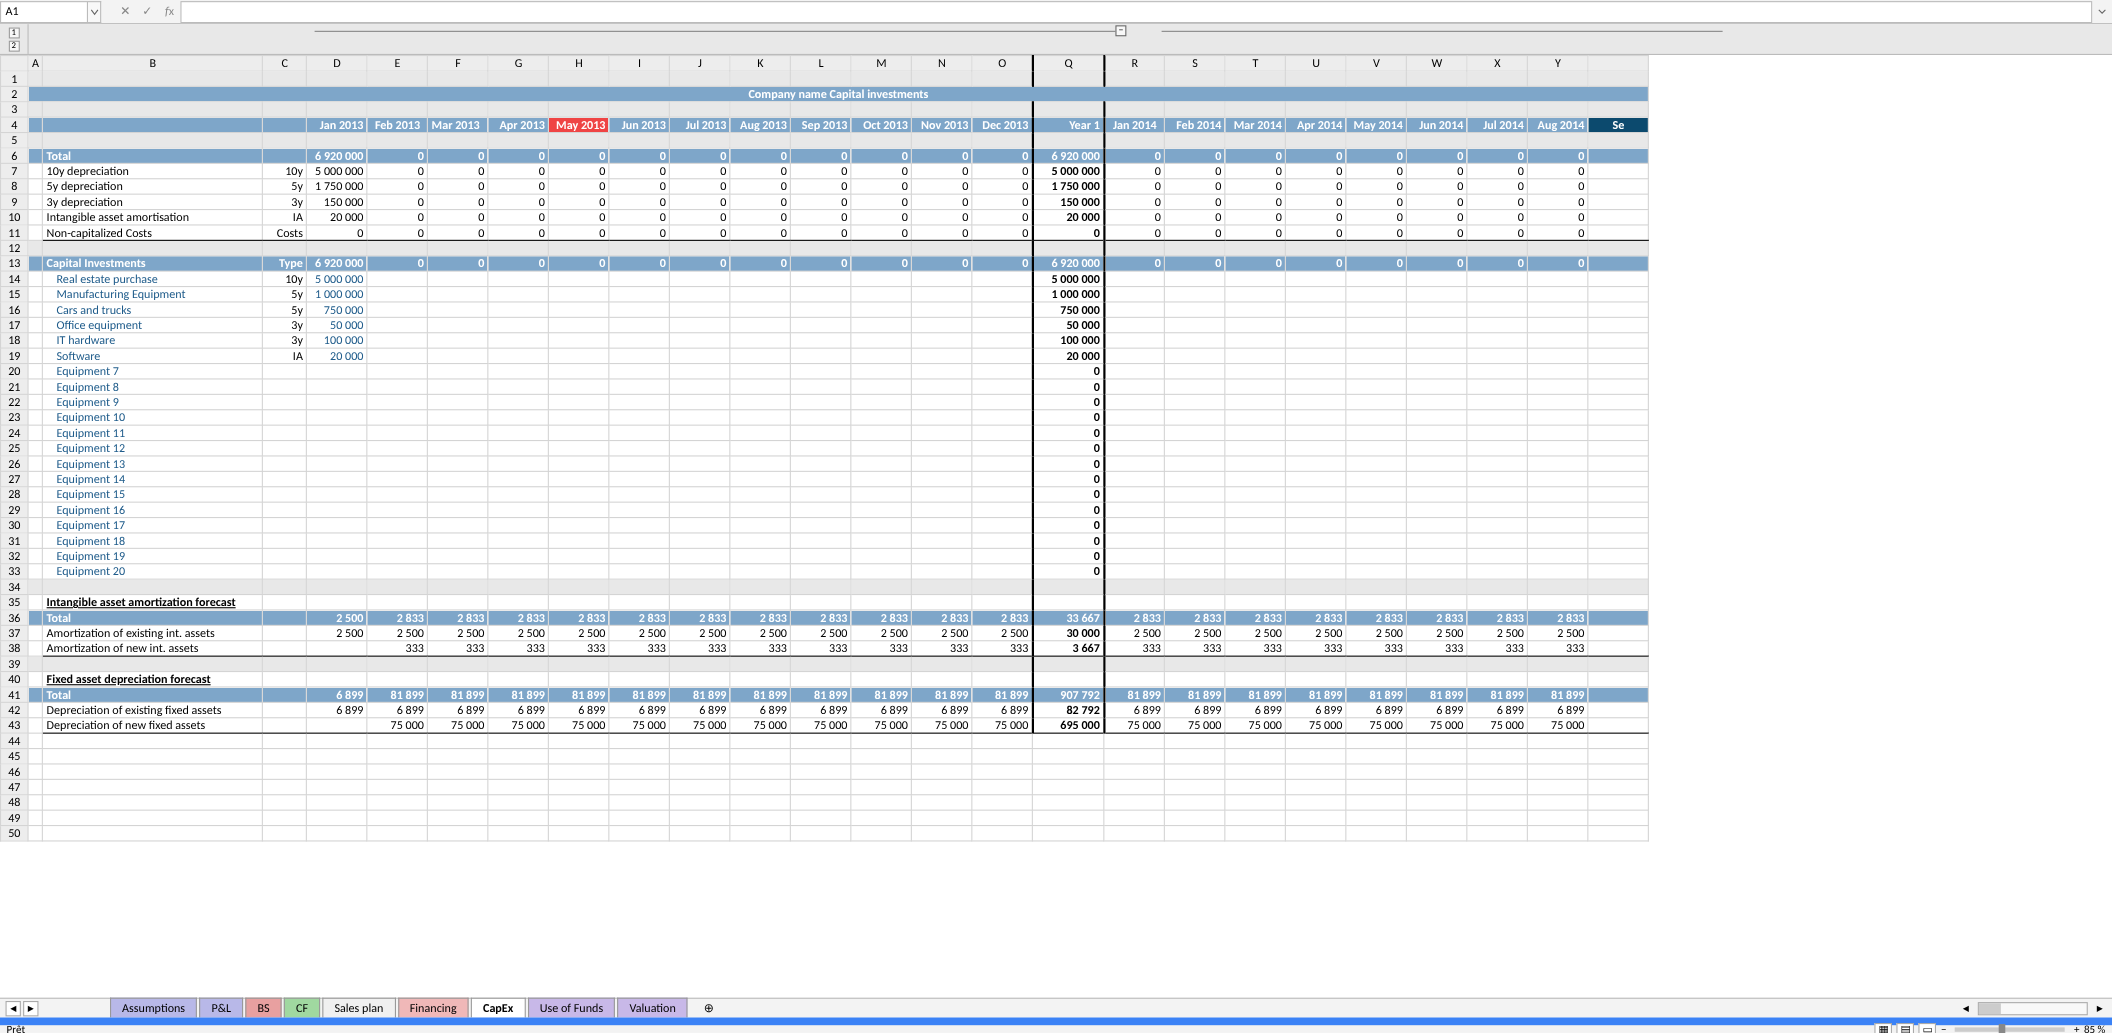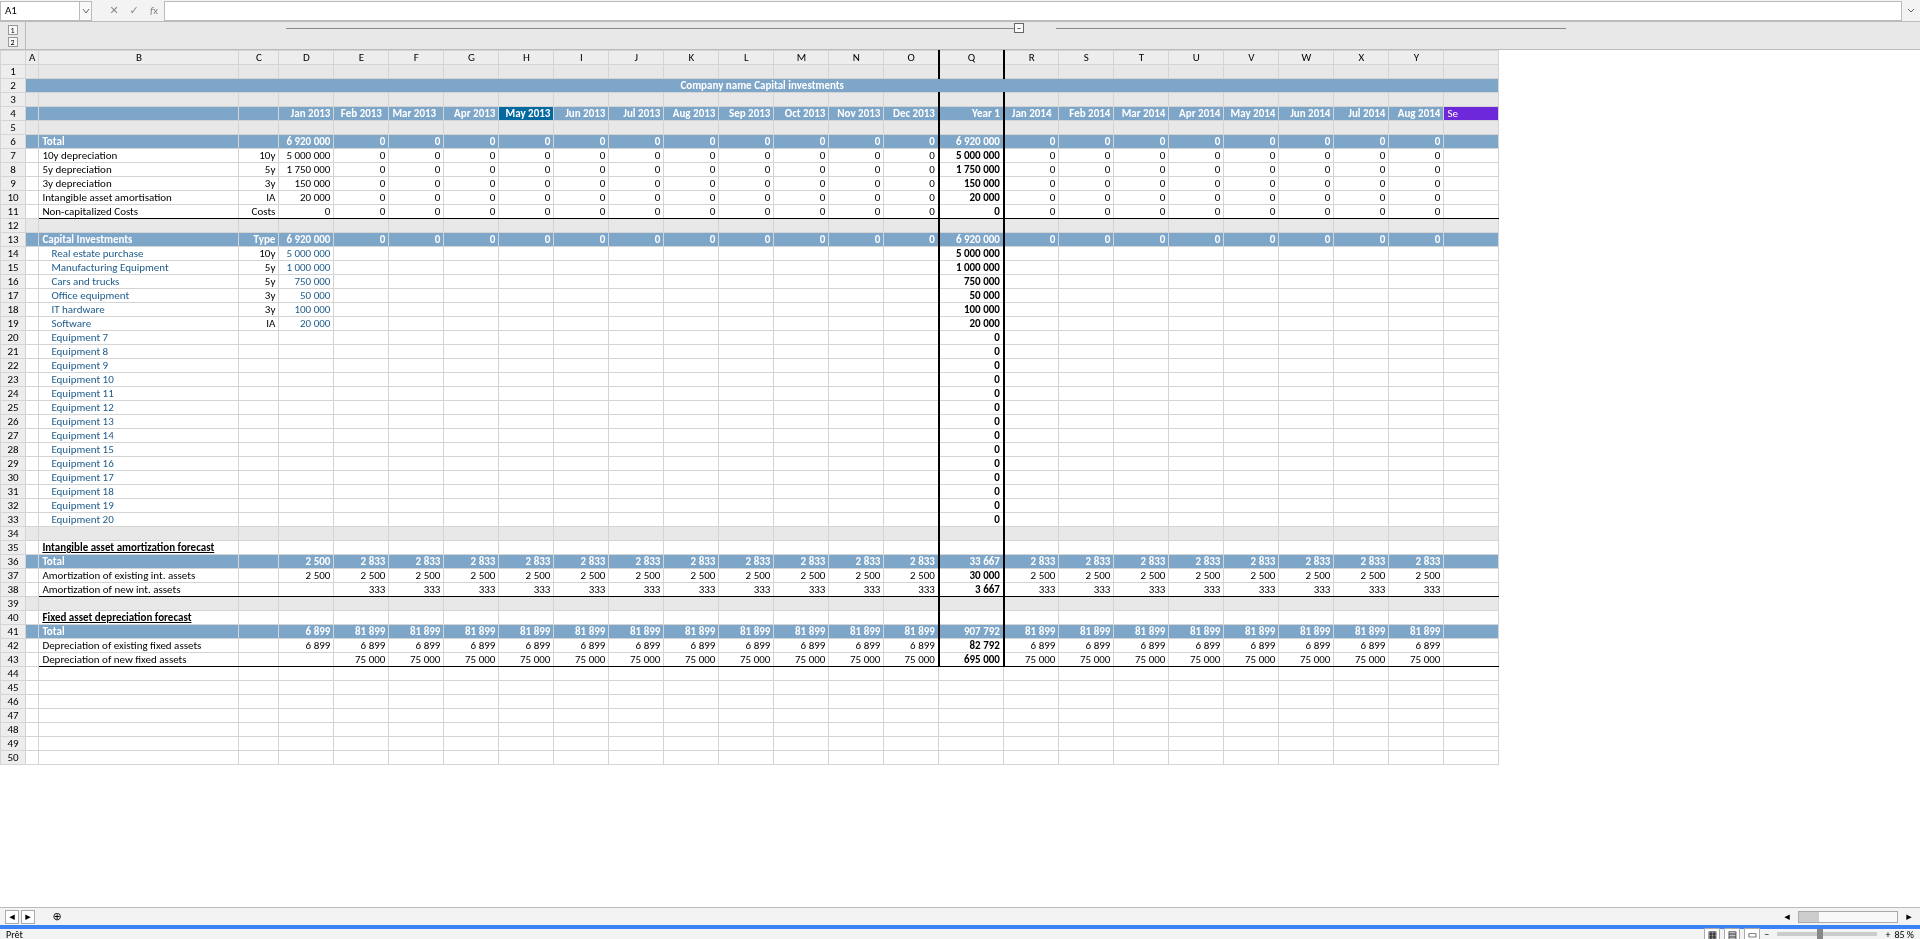--- a/index.html
+++ b/index.html
@@ -49,21 +49,21 @@
 .tab-nav span { width:14px; height:14px; border:1px solid #aaa; margin:0 1px; display:flex; align-items:center; justify-content:center; background:#fff; }
 .tabs { display:flex; margin-left:60px; }
 .tab { padding:2px 10px; border:1px solid #999; border-bottom:0; margin-right:2px; font-size:11px; cursor:pointer; }
 .tab.active { background:#fff; font-weight:bold; border-bottom:1px solid #fff; }
 .addtab { width:18px; height:14px; display:flex; align-items:center; justify-content:center; margin-left:8px; }
 .tabbar-right { margin-left:auto; display:flex; align-items:center; padding-right:4px; }
 .hscroll-track { width:100px; height:12px; border:1px solid #aaa; background:#f8f8f8; position:relative; margin:0 4px; }
 .hscroll-thumb { position:absolute; left:0; width:20px; height:10px; background:#ccc; }
 
 
-.status { position:absolute; bottom:0; left:0; right:0; height:14px; background:#f3f3f3; border-top:4px solid #3b82f6; display:flex; align-items:center; font-size:10px; padding:0 6px; }
+.status { position:absolute; bottom:0; left:0; right:0; height:14px; background:#f3f3f3; border-top:7px solid #3b82f6; display:flex; align-items:center; font-size:10px; padding:0 6px; }
 .status-right { margin-left:auto; display:flex; align-items:center; gap:4px; }
 .viewbtn { width:16px; height:12px; border:1px solid #aaa; background:#fff; display:flex; align-items:center; justify-content:center; }
 .zoom-track { width:100px; height:4px; background:#ccc; position:relative; margin:0 4px; }
 .zoom-thumb { position:absolute; top:-3px; width:6px; height:10px; background:#888; }
 
 .gray-area { background:#e8e8e8; }
 </style>
 </head>
 <body>
 
@@ -191,38 +191,38 @@
         </tr>
         <tr>
           <th class="rowhdr">4</th>
           <td class="colA" style="background:#7ea6c9"></td>
           <td class="colB" style="background:#7ea6c9"></td>
           <td class="colC" style="background:#7ea6c9"></td>
           <td class="colD jan-left" style="background:#7ea6c9;color:#fff;font-weight:bold;text-align:right">Jan 2013</td>
           <td class="colD" style="background:#7ea6c9;color:#fff;font-weight:bold;text-align:center">Feb 2013</td>
           <td class="colD" style="background:#7ea6c9;color:#fff;font-weight:bold;text-align:left">Mar 2013</td>
           <td class="colD" style="background:#7ea6c9;color:#fff;font-weight:bold;text-align:right">Apr 2013</td>
-          <td class="colD" style="background:#0369a1;color:#fff;font-weight:bold;text-align:right">May 2013</td>
+          <td class="colD" style="background:#ef4444;color:#fff;font-weight:bold;text-align:right">May 2013</td>
           <td class="colD" style="background:#7ea6c9;color:#fff;font-weight:bold;text-align:right">Jun 2013</td>
           <td class="colD" style="background:#7ea6c9;color:#fff;font-weight:bold;text-align:right">Jul 2013</td>
           <td class="colD" style="background:#7ea6c9;color:#fff;font-weight:bold;text-align:right">Aug 2013</td>
           <td class="colD" style="background:#7ea6c9;color:#fff;font-weight:bold;text-align:right">Sep 2013</td>
           <td class="colD" style="background:#7ea6c9;color:#fff;font-weight:bold;text-align:right">Oct 2013</td>
           <td class="colD" style="background:#7ea6c9;color:#fff;font-weight:bold;text-align:right">Nov 2013</td>
           <td class="colD" style="background:#7ea6c9;color:#fff;font-weight:bold;text-align:right">Dec 2013</td>
           <td class="colQ yearcol-left yearcol-right" style="background:#7ea6c9;color:#fff;font-weight:bold;text-align:right">Year 1</td>
           <td class="colD" style="background:#7ea6c9;color:#fff;font-weight:bold;text-align:center">Jan 2014</td>
           <td class="colD" style="background:#7ea6c9;color:#fff;font-weight:bold;text-align:right">Feb 2014</td>
           <td class="colD" style="background:#7ea6c9;color:#fff;font-weight:bold;text-align:right">Mar 2014</td>
           <td class="colD" style="background:#7ea6c9;color:#fff;font-weight:bold;text-align:right">Apr 2014</td>
           <td class="colD" style="background:#7ea6c9;color:#fff;font-weight:bold;text-align:right">May 2014</td>
           <td class="colD" style="background:#7ea6c9;color:#fff;font-weight:bold;text-align:right">Jun 2014</td>
           <td class="colD" style="background:#7ea6c9;color:#fff;font-weight:bold;text-align:right">Jul 2014</td>
           <td class="colD" style="background:#7ea6c9;color:#fff;font-weight:bold;text-align:right">Aug 2014</td>
-          <td class="colD" style="background:#6d28d9;color:#fff;font-weight:normal;text-align:left">Se</td>
+          <td class="colD" style="background:#0c4a6e;color:#fff;font-weight:bold;text-align:center">Se</td>
         </tr>
         <tr>
           <th class="rowhdr">5</th>
           <td class="colA gray-area"></td>
           <td class="colB gray-area"></td>
           <td class="colC gray-area"></td>
           <td class="colD gray-area"></td>
           <td class="colD gray-area"></td>
           <td class="colD gray-area"></td>
           <td class="colD gray-area"></td>
@@ -1507,20 +1507,31 @@
         </tr>
       </tbody>
     </table>
 </div>
 
 <div class="tabbar">
   <div class="tab-nav">
     <span>◂</span>
     <span>▸</span>
   </div>
+  <div class="tabs" id="tabs">
+      <div class="tab" style="background: rgb(184, 184, 232);">Assumptions</div>
+      <div class="tab" style="background: rgb(184, 184, 232);">P&amp;L</div>
+      <div class="tab" style="background: rgb(232, 160, 160);">BS</div>
+      <div class="tab" style="background: rgb(160, 216, 160);">CF</div>
+      <div class="tab" style="background: rgb(240, 240, 240);">Sales plan</div>
+      <div class="tab" style="background: rgb(240, 184, 184);">Financing</div>
+      <div class="tab active" style="background: rgb(255, 255, 255);">CapEx</div>
+      <div class="tab" style="background: rgb(200, 184, 232);">Use of Funds</div>
+      <div class="tab" style="background: rgb(200, 184, 232);">Valuation</div>
+    </div>
   <div class="addtab">⊕</div>
   <div class="tabbar-right">
     <span style="width:14px;text-align:center">◂</span>
     <div class="hscroll-track">
         <div class="hscroll-thumb"></div>
       </div>
     <span style="width:14px;text-align:center">▸</span>
   </div>
 </div>
 

